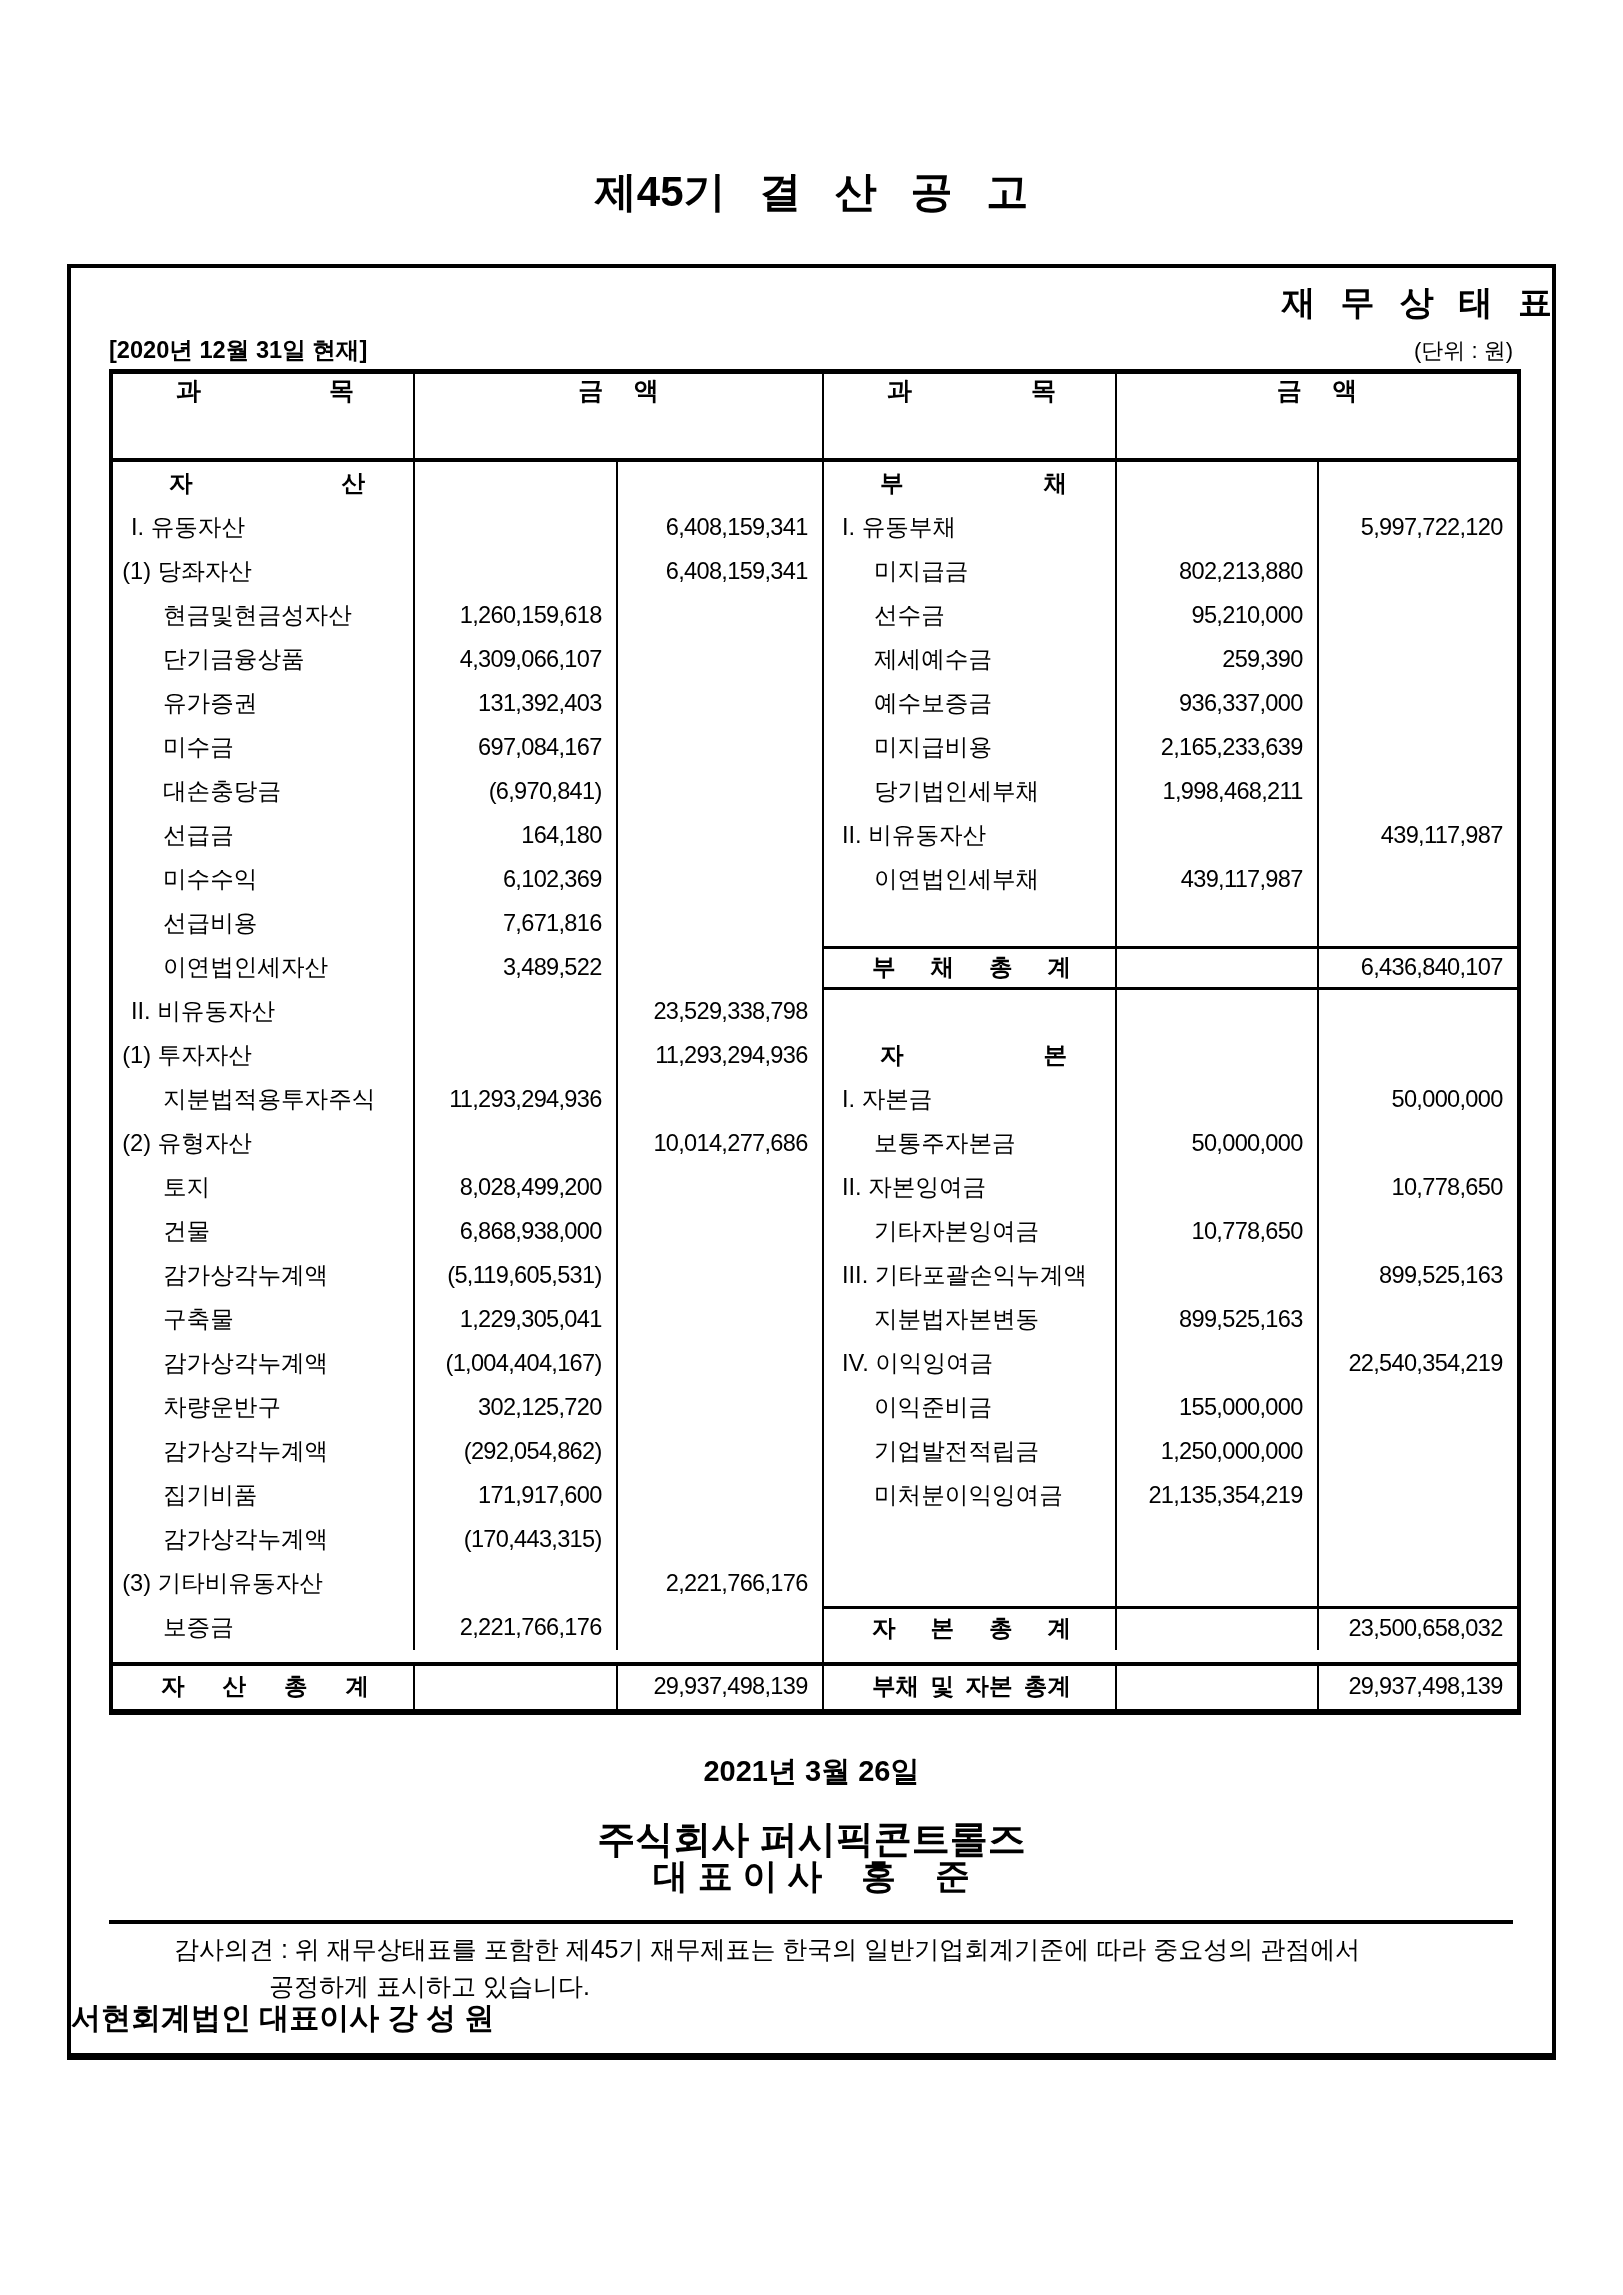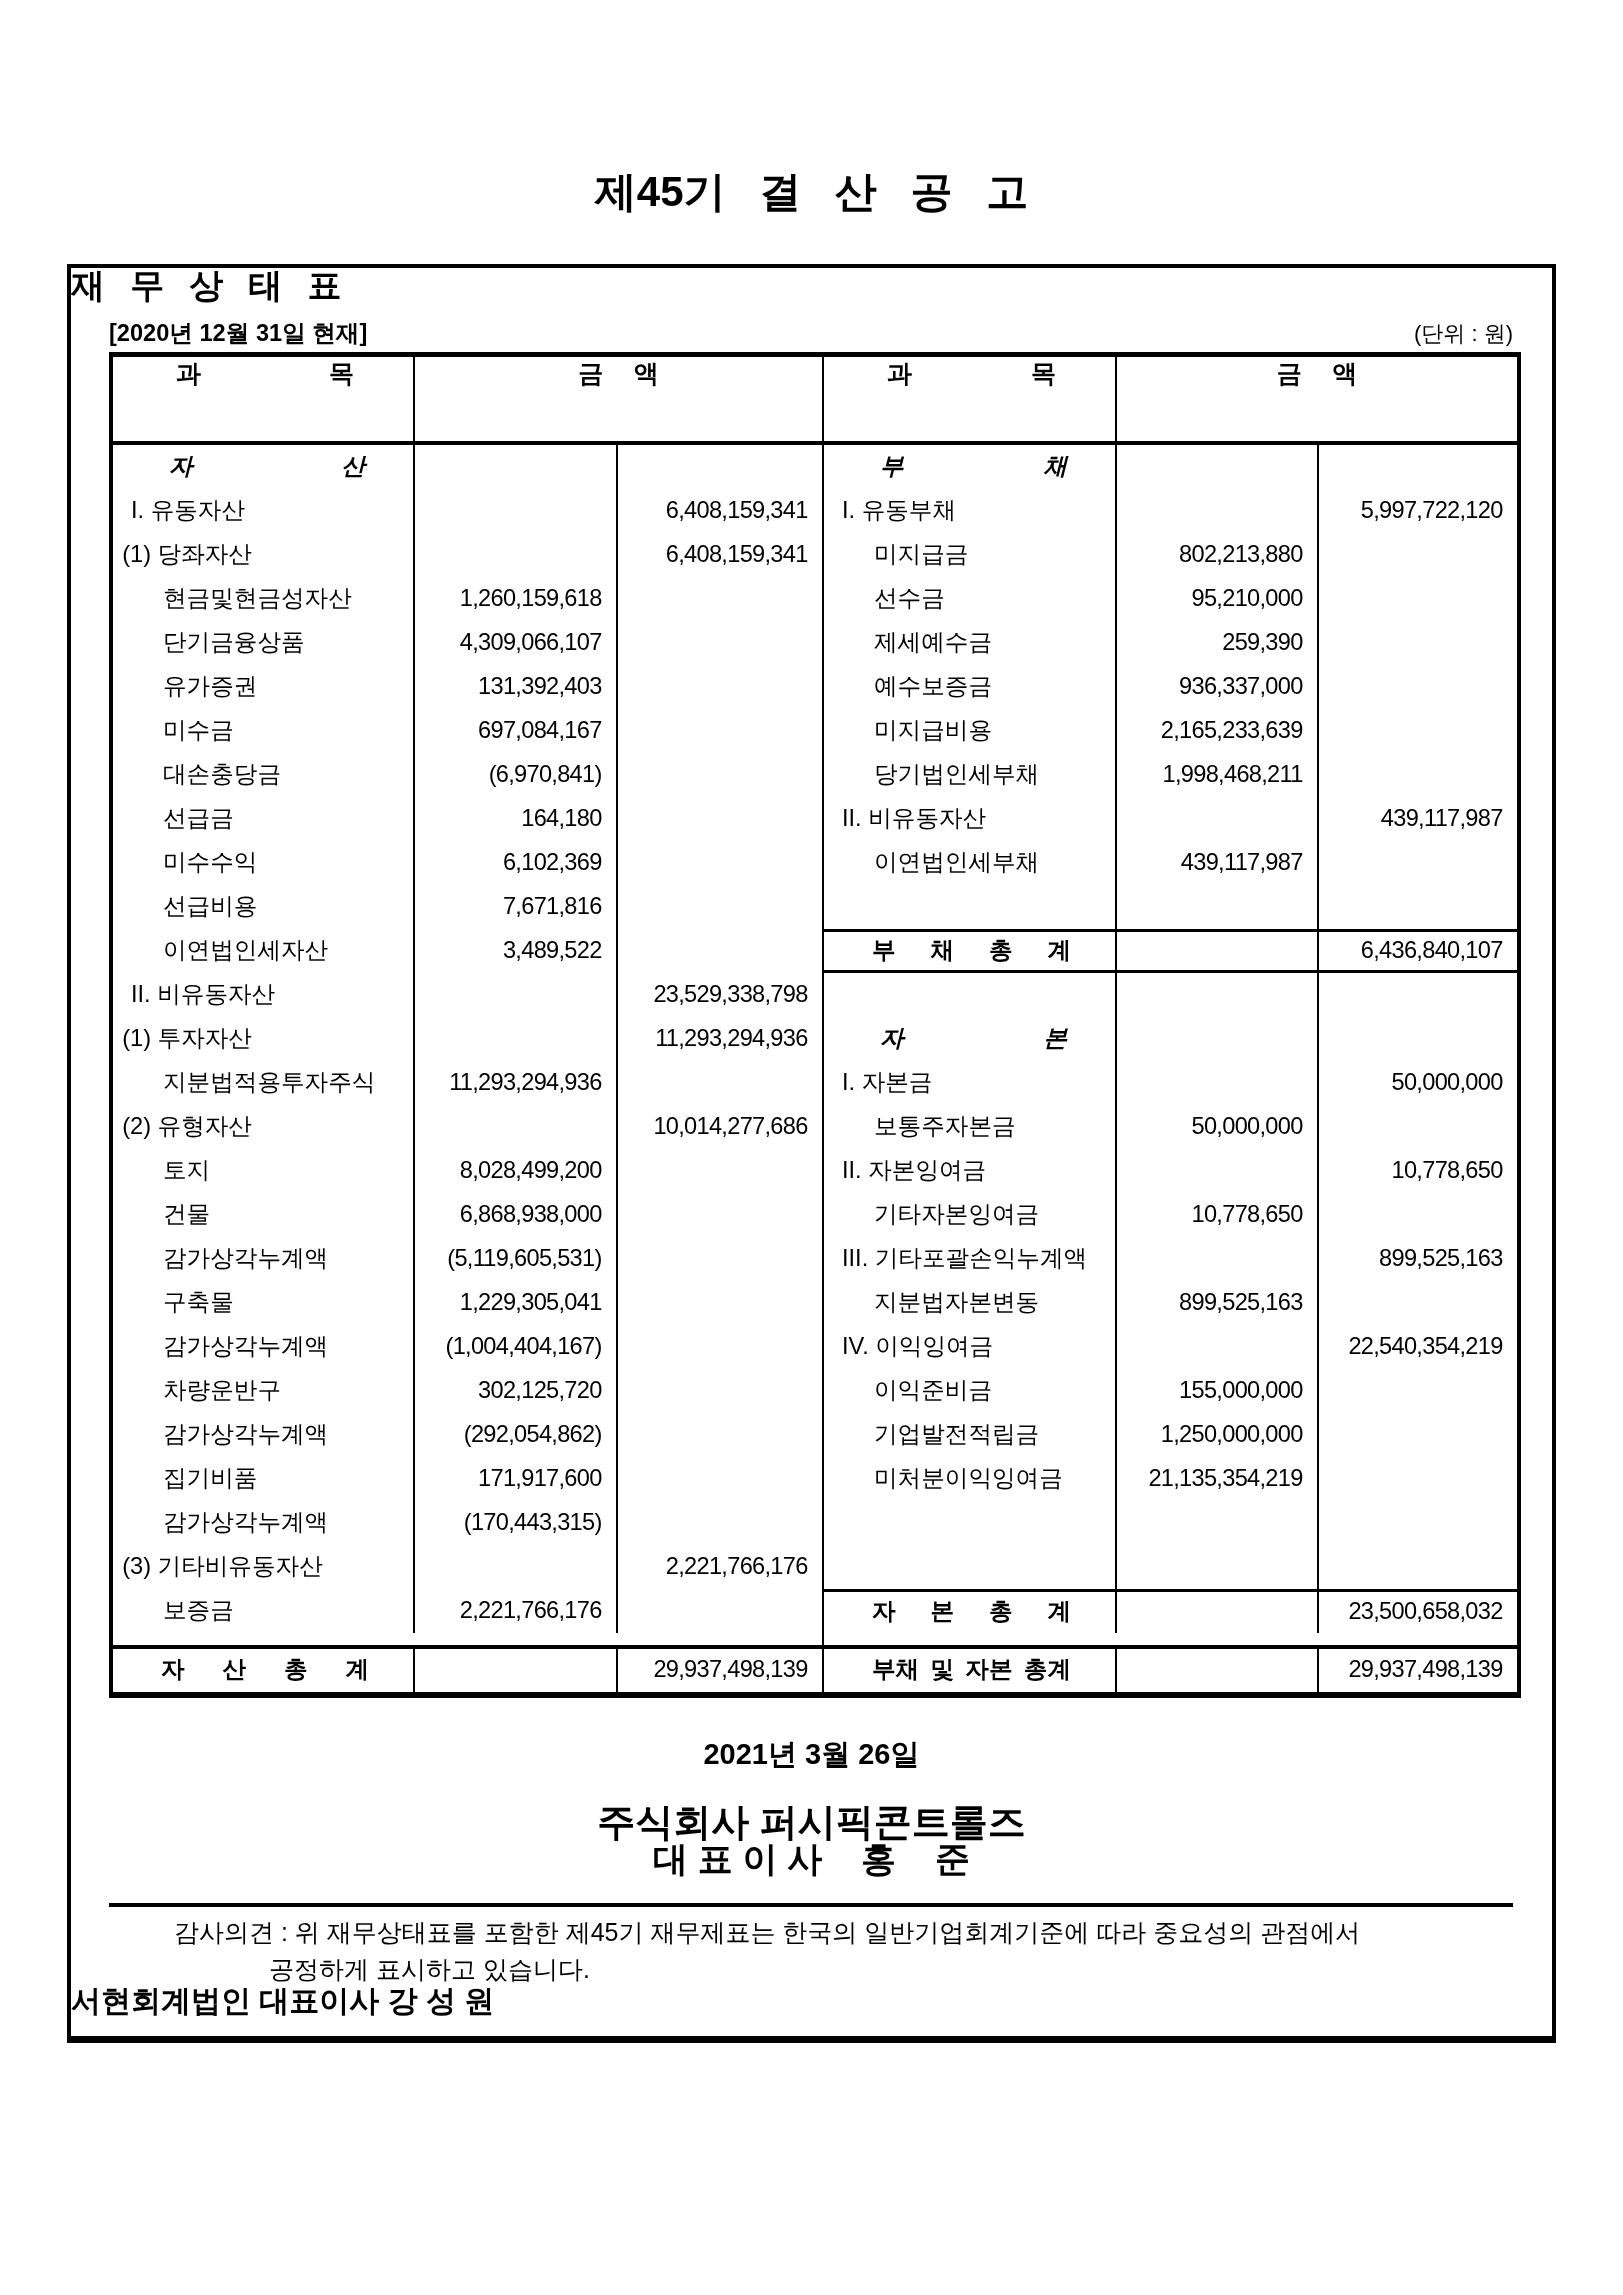--- a/index.html
+++ b/index.html
@@ -16,21 +16,22 @@
     word-spacing: 22px; line-height: 1;
   }
   .report-box {
     width: 1489px;
     margin: 51px auto 0 auto;
     border: 4.6px solid #000;
     border-bottom: 7.9px solid #000;
     padding-bottom: 19.6px;
   }
   .statement-title {
-    text-align: left;
+    margin-top: 17px;
+    text-align: right;
     font-size: 34px; font-weight: 700;
     word-spacing: 15.7px; line-height: 1;
   }
   .meta-row {
     display: flex; justify-content: space-between; align-items: flex-end;
     margin: 19.6px 39px 6.5px 38px;
     font-size: 23.6px; font-weight: 600; line-height: 1;
   }
   .unit-note { font-weight: 400; font-size: 22px; text-align: center; }
 
@@ -65,21 +66,20 @@
   .cell span { display: block; width: 100%; }
   .cell.a1 span, .cell.a2 span { text-align: right; padding-right: 14.4px; letter-spacing: -0.7px; }
 
   .ind-l0 span { padding-left: 18px; }
   .ind-l1 span { padding-left: 9.2px; }
   .ind-l2 span { padding-left: 50px; }
 
   .trow.sec .cell.item span {
     font-weight: 700; text-align: justify; text-align-last: justify;
     padding: 0 48px 0 56px;
-    font-style: italic;
   }
   .trow.grand .cell.item span, .trow.totmid .cell.item span, .trow.tottop .cell.item span {
     font-weight: 700; text-align: justify; text-align-last: justify;
     padding: 0 44px 0 48px;
   }
 
   
   .f-date    { margin-top: 42px; text-align: center; font-size: 29px; font-weight: 700; line-height: 1; }
   .f-company { margin-top: 34px; text-align: center; font-size: 38px; font-weight: 700; line-height: 1; }
   .f-ceo     { text-align: center; font-size: 35px; font-weight: 700; line-height: 1; white-space: pre; }

